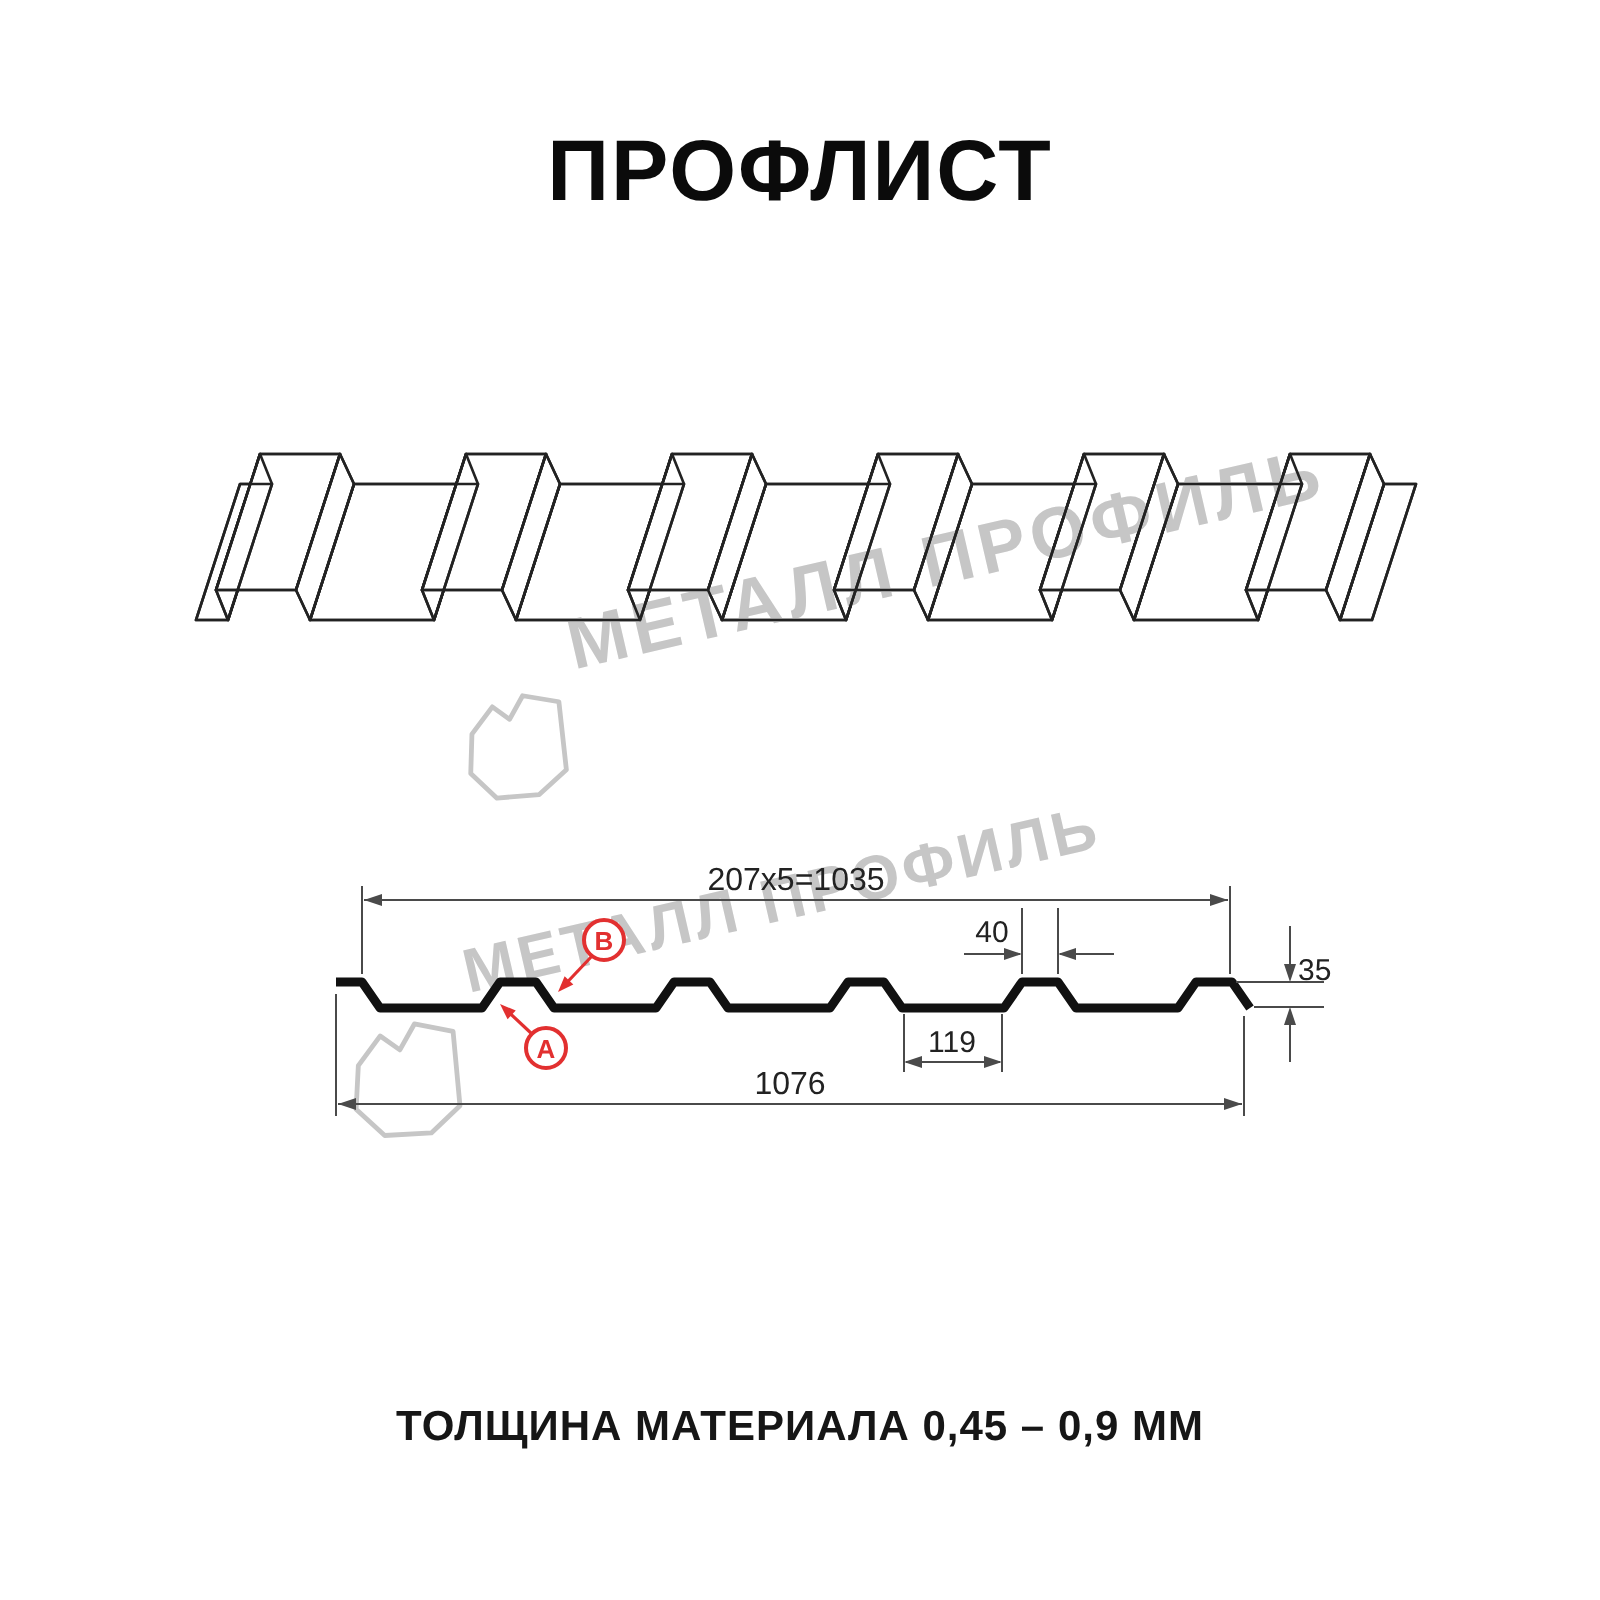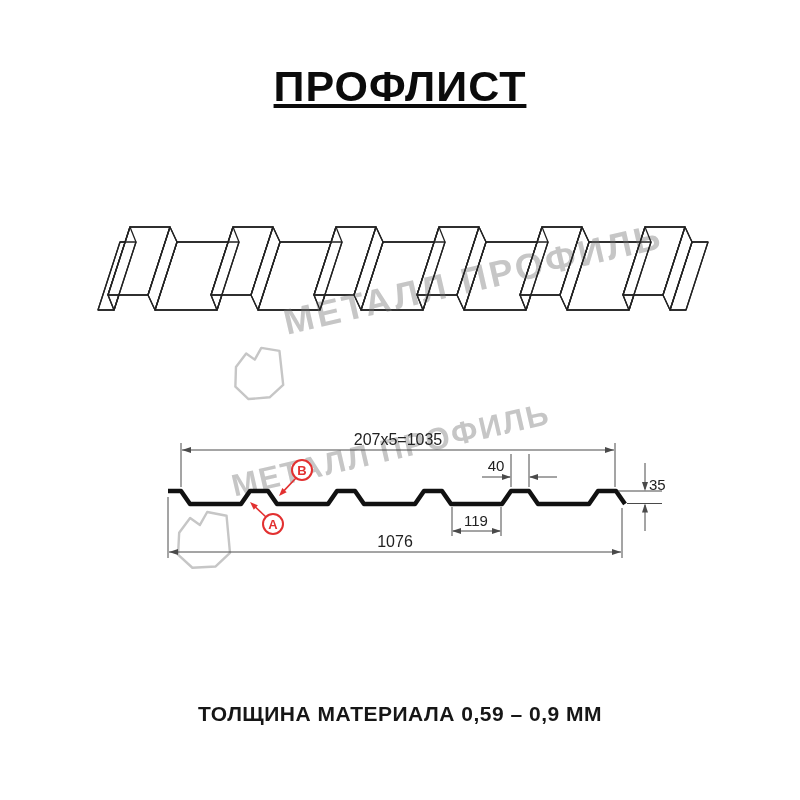--- a/index.html
+++ b/index.html
@@ -2,21 +2,21 @@
 <html><head>
 <meta charset="utf-8">
 <style>
   html,body{margin:0;padding:0;background:#ffffff;}
   .canvas{
     position:relative;width:800px;height:800px;background:#ffffff;overflow:hidden;
     font-family:"Liberation Sans","DejaVu Sans",sans-serif;color:#111;
   }
   .title{
     position:absolute;left:0;top:62px;width:800px;text-align:center;
-    font-size:43px;font-weight:800;letter-spacing:1px;color:#0b0b0b;text-decoration:underline;
+    font-size:43px;font-weight:800;letter-spacing:1px;color:#0b0b0b;
   }
   .subtitle{
     position:absolute;left:0;top:113px;width:800px;text-align:center;
     font-size:21px;font-weight:600;letter-spacing:1px;color:#111;
   }
   .footer{
     position:absolute;left:0;top:702px;width:800px;text-align:center;
     font-size:21px;font-weight:600;letter-spacing:0.5px;color:#161616;
   }
   svg{position:absolute;left:0;top:0;}
@@ -144,14 +144,14 @@
       <text class="pt-label" x="273" y="529" text-anchor="middle" fill="#e23030">A</text>
       <g id="red-arrows">
           <line x1="296" y1="478" x2="283.1197411977823" y2="491.6379210847011" stroke="#e23030" stroke-width="1.6"></line>
           <path d="M279,496 L282.3119488060603,488.1240241807103 L286.67402772135915,492.24376537849264 Z" fill="#e23030"></path>
           <line x1="266" y1="517" x2="254.37722322484052" y2="506.103646773288" stroke="#e23030" stroke-width="1.6"></line>
           <path d="M250,502 L257.8881210197647,505.2829174186304 L253.7844742464767,509.66014064347087 Z" fill="#e23030"></path>
         </g>
     </g>
   </svg>
 
-  <div class="footer">ТОЛЩИНА МАТЕРИАЛА 0,59 – 0,9 ММ</div>
+  <div class="footer">ТОЛЩИНА МАТЕРИАЛА 0,45 – 0,9 ММ</div>
 </div>
 
 </body></html>

